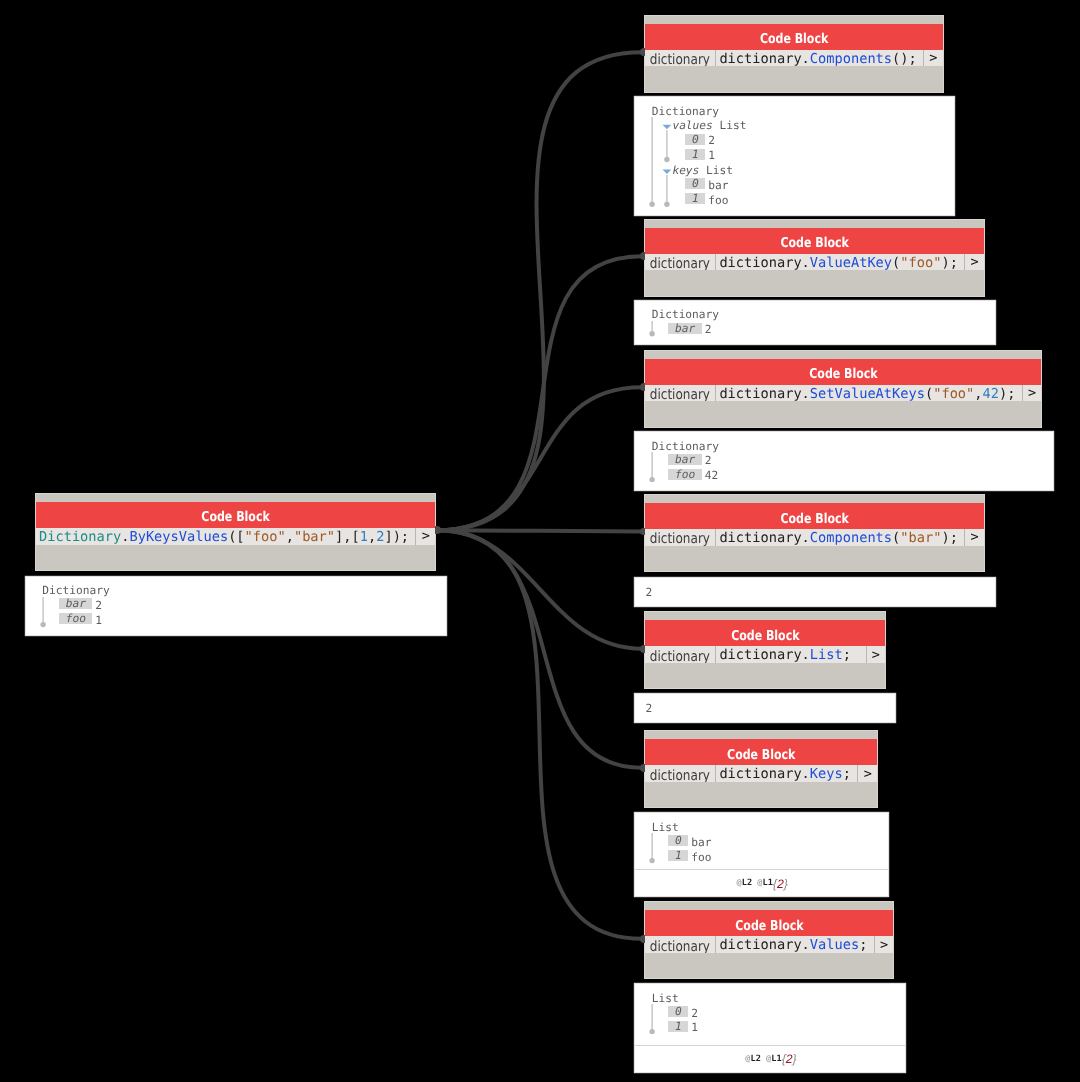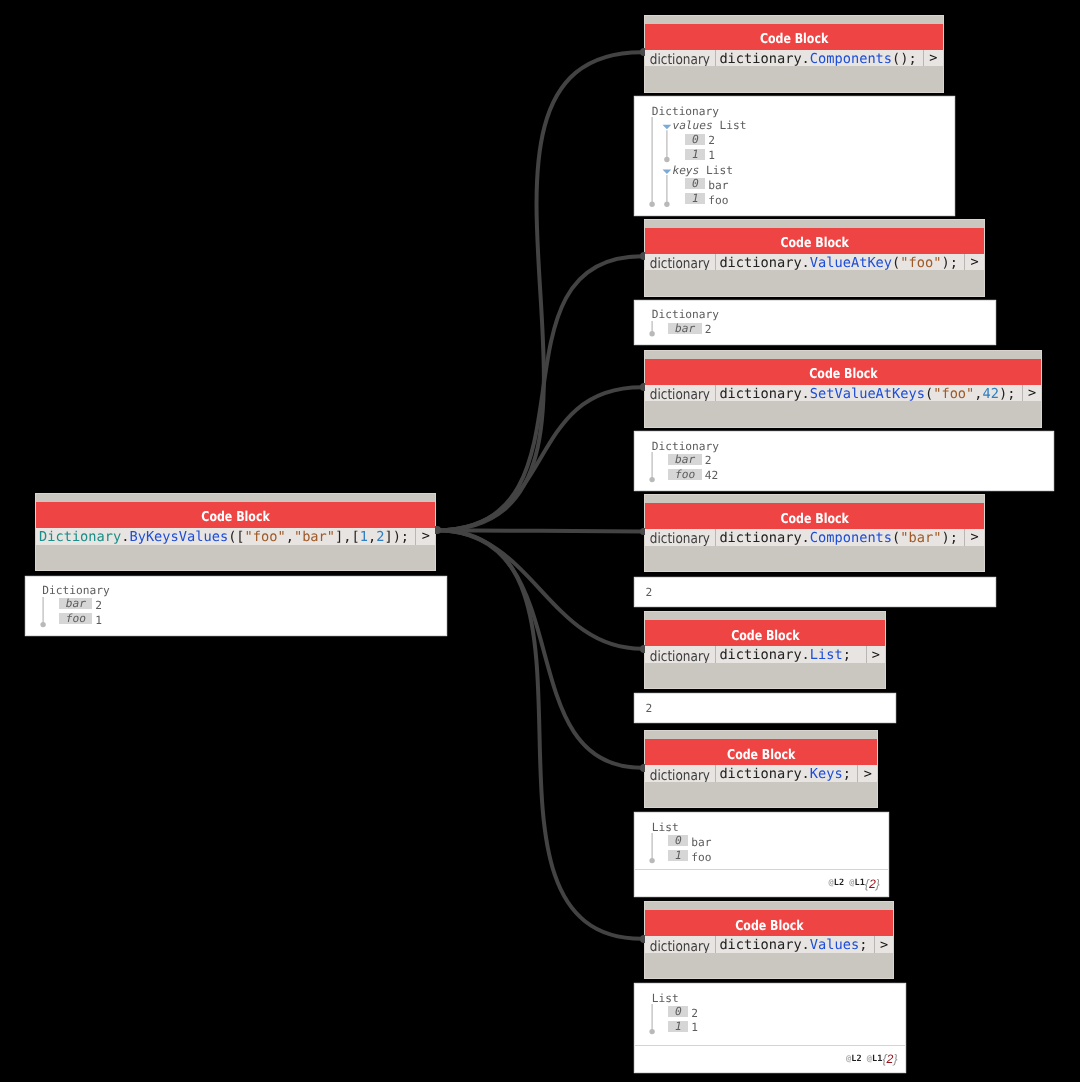--- a/index.html
+++ b/index.html
@@ -34,21 +34,21 @@
 
   .preview{position:absolute;background:#ffffff;box-sizing:border-box;
     box-shadow:0 0 0 1.2px #e2e2e2;}
   .pv-svg{position:absolute;left:0;top:0;}
   .pv-text{position:absolute;font-family:"DejaVu Sans Mono",monospace;font-size:11.2px;
     color:#5c5c5c;white-space:pre;line-height:1;}
   .pv-idx{position:absolute;background:#d6d6d6;font-family:"DejaVu Sans Mono",monospace;
     font-size:11.2px;font-style:italic;color:#5c5c5c;text-align:center;line-height:14px;}
   .pv-it{font-style:italic;}
   .pv-foot{position:absolute;left:0;right:0;bottom:0;border-top:1px solid #d4d4d4;
-    display:flex;justify-content:flex-end;align-items:center;box-sizing:border-box;
+    display:flex;justify-content:center;align-items:center;box-sizing:border-box;
     padding:0 8px 0 9.5px;height:26.5px;font-size:8.6px;font-family:"DejaVu Sans Mono",monospace;
     font-weight:bold;color:#1f1f1f;}
   .pv-at{color:#a8a8a8;}
   .pv-count{color:#8d8d8d;font-style:italic;font-size:12.3px;font-weight:normal;
     font-family:"Liberation Sans",sans-serif;position:relative;top:0.5px;}
   .pv-count b{color:#991018;font-weight:normal;}
   .port{position:absolute;background:#4a4a4a;}
 </style>
 </head>
 <body>

